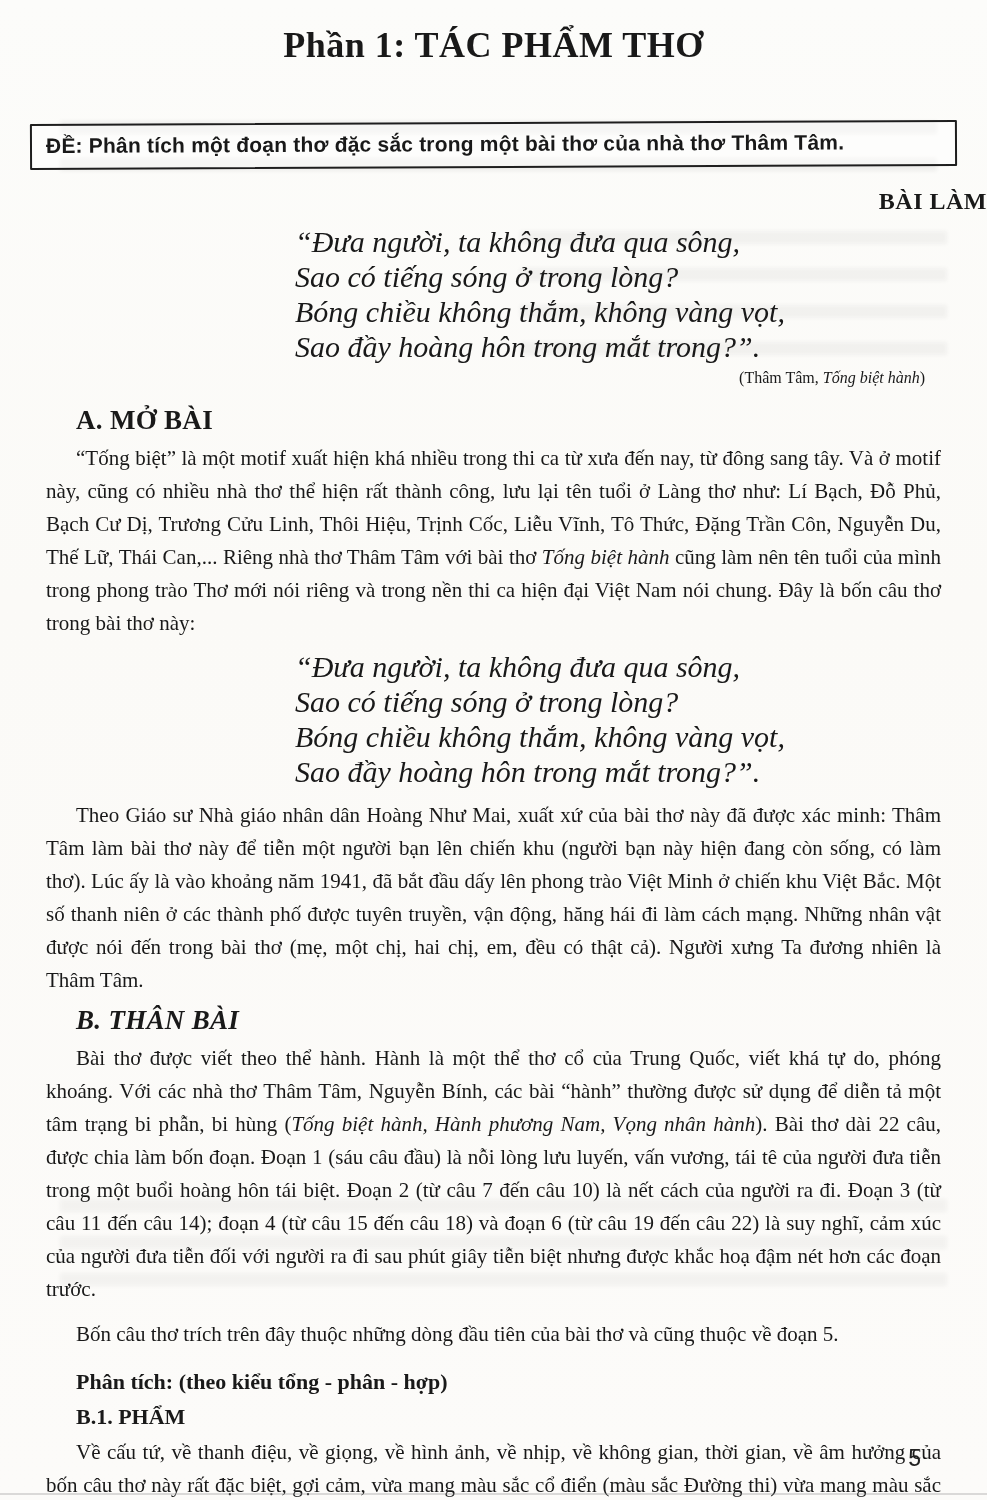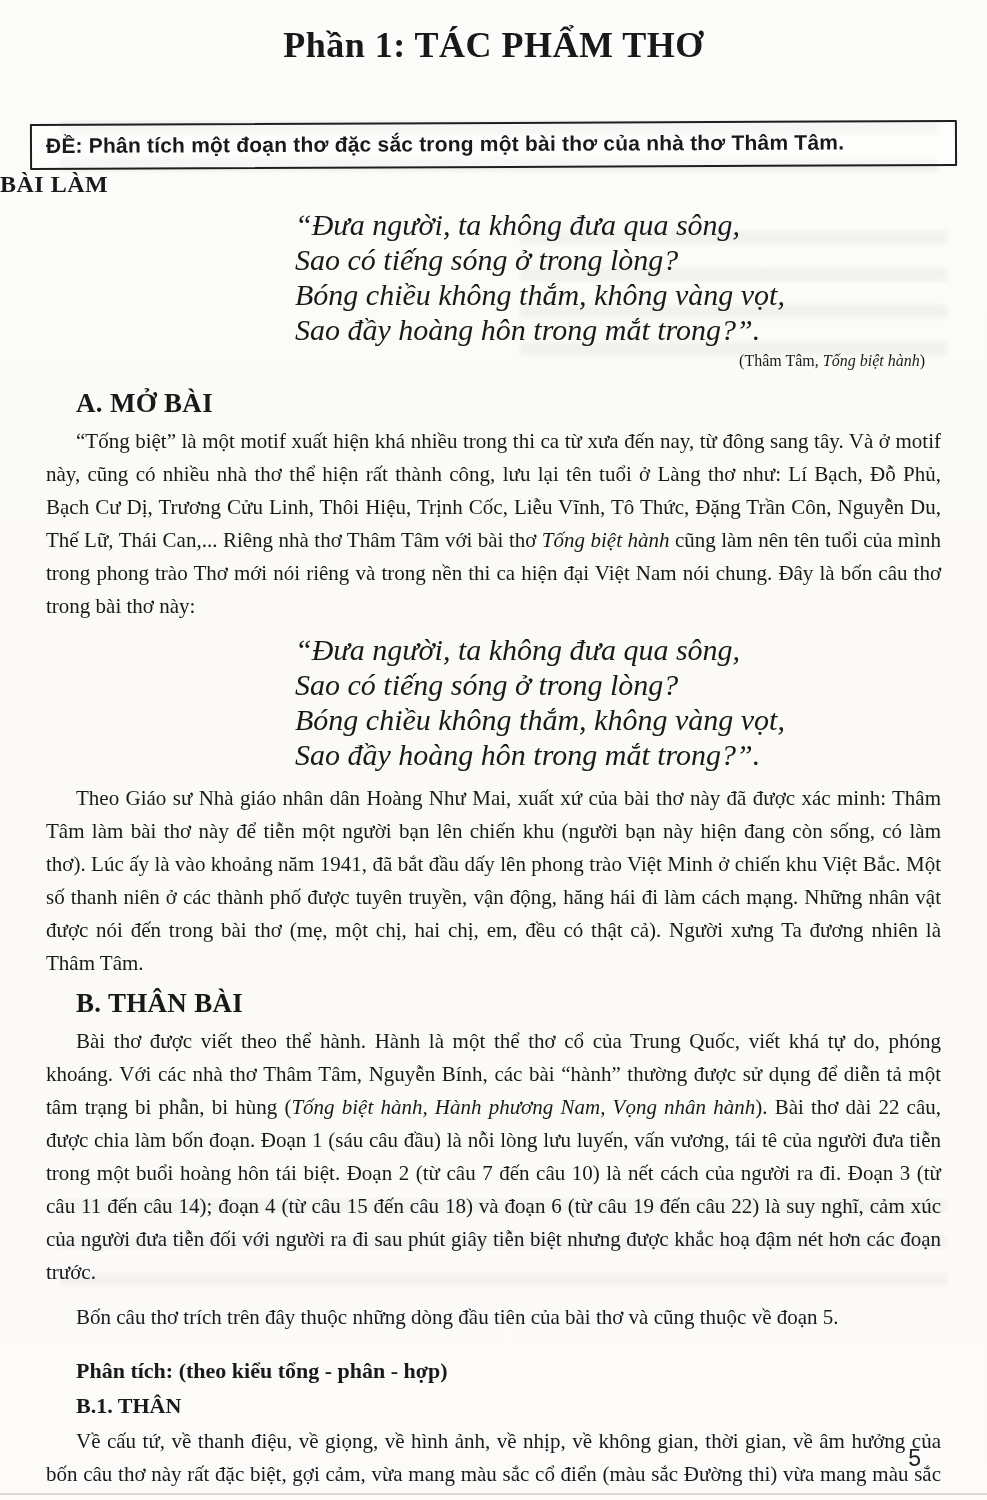--- a/index.html
+++ b/index.html
@@ -19,34 +19,34 @@
   .title{padding-top:24px;text-align:center;font-size:36px;font-weight:bold;letter-spacing:.5px;}
 
   .prompt-box{
     margin:56px 30px 0 30px;border:2px solid #1e1e1e;border-radius:1px;
     padding:8px 12px 10px 14px;
     font-family:"Liberation Sans","DejaVu Sans",sans-serif;
     font-weight:bold;font-size:21px;letter-spacing:.2px;
     transform:rotate(-.25deg);background:rgba(255,255,255,.45);
   }
 
-  .bai-lam{margin-top:3px;text-align:left;font-weight:bold;font-size:24px;letter-spacing:.5px;}
+  .bai-lam{margin-top:20px;text-align:right;font-weight:bold;font-size:24px;letter-spacing:.5px;}
 
   .poem{margin:9px 60px 0 295px;font-style:italic;font-size:30px;line-height:35px;}
   .poem-line{white-space:nowrap;}
 
   .attribution{margin:5px 62px 0 0;text-align:right;font-size:16px;}
   .attribution .work{font-style:italic;}
 
   .sec-heading{margin:18px 45px 0 76px;font-weight:bold;font-size:27px;letter-spacing:.3px;}
 
   .para{margin:6px 46px 0 46px;font-size:21px;line-height:33px;text-align:justify;text-indent:30px;}
   .para .it{font-style:italic;}
 
-  .sub-heading{margin:24px 45px 0 76px;font-weight:bold;font-size:22px;}
+  .sub-heading{margin:18px 45px 0 76px;font-weight:bold;font-size:22px;}
 
   .page-number{
     position:absolute;right:66px;bottom:28px;font-size:23px;
     font-family:"Liberation Sans","DejaVu Sans",sans-serif;color:#222;
   }
   .bottom-edge{position:absolute;left:0;right:0;bottom:5px;height:2px;background:rgba(140,140,140,.30);}
 </style>
 </head>
 <body>
 
@@ -79,27 +79,27 @@
 
   <div class="poem">
     <div class="poem-line">“Đưa người, ta không đưa qua sông,</div>
     <div class="poem-line">Sao có tiếng sóng ở trong lòng?</div>
     <div class="poem-line">Bóng chiều không thắm, không vàng vọt,</div>
     <div class="poem-line">Sao đầy hoàng hôn trong mắt trong?”.</div>
   </div>
 
   <div class="para" style="margin-top:10px;">Theo Giáo sư Nhà giáo nhân dân Hoàng Như Mai, xuất xứ của bài thơ này đã được xác minh: Thâm Tâm làm bài thơ này để tiễn một người bạn lên chiến khu (người bạn này hiện đang còn sống, có làm thơ). Lúc ấy là vào khoảng năm 1941, đã bắt đầu dấy lên phong trào Việt Minh ở chiến khu Việt Bắc. Một số thanh niên ở các thành phố được tuyên truyền, vận động, hăng hái đi làm cách mạng. Những nhân vật được nói đến trong bài thơ (mẹ, một chị, hai chị, em, đều có thật cả). Người xưng Ta đương nhiên là Thâm Tâm.</div>
 
-  <div class="sec-heading" style="margin-top:8px;">B. THÂN BÀI</div>
+  <div class="sec-heading" style="margin-top:8px;font-style:italic;">B. THÂN BÀI</div>
 
   <div class="para"><span>Bài thơ được viết theo thể hành. Hành là một thể thơ cổ của Trung Quốc, viết khá tự do, phóng khoáng. Với các nhà thơ Thâm Tâm, Nguyễn Bính, các bài “hành” thường được sử dụng để diễn tả một tâm trạng bi phẫn, bi hùng (</span><span class="it">Tống biệt hành, Hành phương Nam, Vọng nhân hành</span><span>). Bài thơ dài 22 câu, được chia làm bốn đoạn. Đoạn 1 (sáu câu đầu) là nỗi lòng lưu luyến, vấn vương, tái tê của người đưa tiễn trong một buổi hoàng hôn tái biệt. Đoạn 2 (từ câu 7 đến câu 10) là nết cách của người ra đi. Đoạn 3 (từ câu 11 đến câu 14); đoạn 4 (từ câu 15 đến câu 18) và đoạn 6 (từ câu 19 đến câu 22) là suy nghĩ, cảm xúc của người đưa tiễn đối với người ra đi sau phút giây tiễn biệt nhưng được khắc hoạ đậm nét hơn các đoạn trước.</span></div>
 
   <div class="para" style="margin-top:12px;">Bốn câu thơ trích trên đây thuộc những dòng đầu tiên của bài thơ và cũng thuộc về đoạn 5.</div>
 
   <div class="sub-heading">Phân tích: (theo kiểu tổng - phân - hợp)</div>
 
-  <div class="sub-heading" style="margin-top:9px;">B.1. THÂN</div>
+  <div class="sub-heading" style="margin-top:9px;">B.1. PHẨM</div>
 
   <div class="para">Về cấu tứ, về thanh điệu, về giọng, về hình ảnh, về nhịp, về không gian, thời gian, về âm hưởng của bốn câu thơ này rất đặc biệt, gợi cảm, vừa mang màu sắc cổ điển (màu sắc Đường thi) vừa mang màu sắc hiện đại.</div>
 
   <div class="page-number">5</div>
   <div class="bottom-edge"></div>
 </div>
 
 </body></html>

